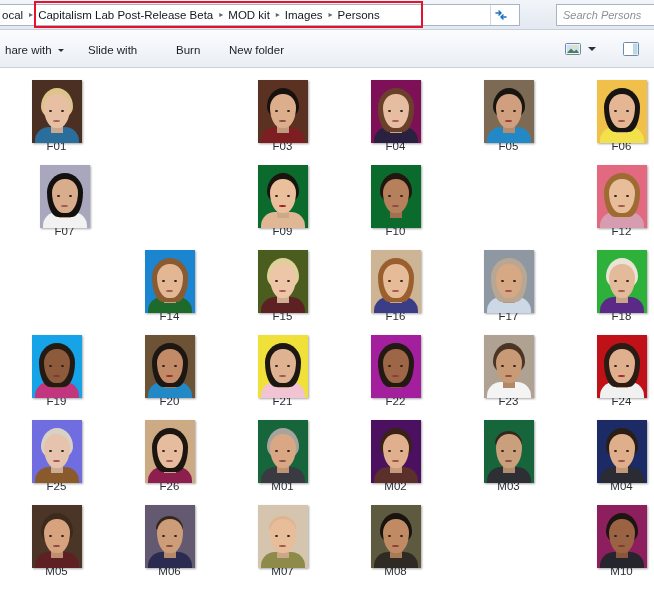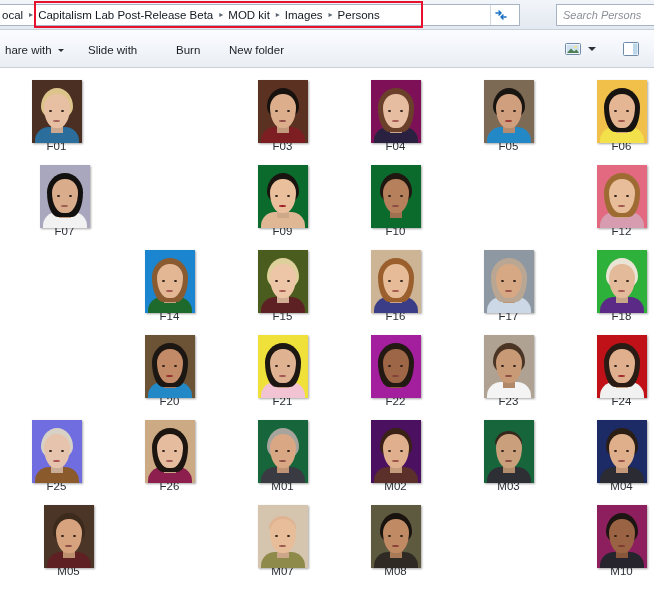--- a/index.html
+++ b/index.html
@@ -522,20 +522,36 @@
             <div class="p-hair" style="background: rgb(234, 228, 214);"></div>
             <div class="p-head" style="background: rgb(227, 187, 154);"></div>
             <div class="p-face-over" style="background: rgb(227, 187, 154);"></div>
             <div class="p-eye l"></div>
             <div class="p-eye r"></div>
             <div class="p-mouth" style="background: rgb(163, 87, 80);"></div>
           </div>
         </div>
         <div class="label">F18</div>
       </div>
+      <div class="tile" style="left: 0px; top: 255px;">
+        <div class="thumb-wrap">
+          <div class="thumb">
+            <div class="p-bg" style="background: rgb(22, 163, 232);"></div>
+            <div class="p-body" style="background: rgb(194, 53, 127);"></div>
+            <div class="p-neck" style="background: rgb(142, 90, 60); filter: brightness(0.88);"></div>
+            <div class="p-hair long" style="background: rgb(36, 26, 20);"></div>
+            <div class="p-head" style="background: rgb(142, 90, 60);"></div>
+            <div class="p-face-over" style="background: rgb(142, 90, 60);"></div>
+            <div class="p-eye l"></div>
+            <div class="p-eye r"></div>
+            <div class="p-mouth" style="background: rgb(124, 60, 54);"></div>
+          </div>
+        </div>
+        <div class="label">F19</div>
+      </div>
       <div class="tile" style="left: 113px; top: 255px;">
         <div class="thumb-wrap">
           <div class="thumb">
             <div class="p-bg" style="background: rgb(109, 83, 54);"></div>
             <div class="p-body" style="background: rgb(35, 137, 198);"></div>
             <div class="p-neck" style="background: rgb(195, 138, 103); filter: brightness(0.88);"></div>
             <div class="p-hair long" style="background: rgb(29, 23, 19);"></div>
             <div class="p-head" style="background: rgb(195, 138, 103);"></div>
             <div class="p-face-over" style="background: rgb(195, 138, 103);"></div>
             <div class="p-eye l"></div>
@@ -698,36 +714,52 @@
             <div class="p-hair" style="background: rgb(42, 29, 20);"></div>
             <div class="p-head" style="background: rgb(223, 174, 139);"></div>
             <div class="p-face-over" style="background: rgb(223, 174, 139);"></div>
             <div class="p-eye l"></div>
             <div class="p-eye r"></div>
             <div class="p-mouth" style="background: rgb(152, 80, 72);"></div>
           </div>
         </div>
         <div class="label">M04</div>
       </div>
-      <div class="tile" style="left: 0px; top: 425px; padding-left: 12px;">
+      <div class="tile" style="left: 0px; top: 425px;">
         <div class="thumb-wrap">
           <div class="thumb">
             <div class="p-bg" style="background: rgb(75, 53, 39);"></div>
             <div class="p-body" style="background: rgb(95, 32, 36);"></div>
             <div class="p-neck" style="background: rgb(215, 163, 126); filter: brightness(0.88);"></div>
             <div class="p-hair" style="background: rgb(60, 42, 29);"></div>
             <div class="p-head" style="background: rgb(215, 163, 126);"></div>
             <div class="p-face-over" style="background: rgb(215, 163, 126);"></div>
             <div class="p-eye l"></div>
             <div class="p-eye r"></div>
             <div class="p-mouth" style="background: rgb(140, 74, 66);"></div>
           </div>
         </div>
         <div class="label">M05</div>
       </div>
+      <div class="tile" style="left: 113px; top: 425px;">
+        <div class="thumb-wrap">
+          <div class="thumb">
+            <div class="p-bg" style="background: rgb(99, 90, 114);"></div>
+            <div class="p-body" style="background: rgb(43, 42, 80);"></div>
+            <div class="p-neck" style="background: rgb(205, 157, 121); filter: brightness(0.88);"></div>
+            <div class="p-hair bald" style="background: rgb(53, 39, 27);"></div>
+            <div class="p-head" style="background: rgb(205, 157, 121);"></div>
+            <div class="p-face-over" style="background: rgb(205, 157, 121);"></div>
+            <div class="p-eye l"></div>
+            <div class="p-eye r"></div>
+            <div class="p-mouth" style="background: rgb(136, 72, 64);"></div>
+          </div>
+        </div>
+        <div class="label">M06</div>
+      </div>
       <div class="tile" style="left: 226px; top: 425px;">
         <div class="thumb-wrap">
           <div class="thumb">
             <div class="p-bg" style="background: rgb(214, 197, 174);"></div>
             <div class="p-body" style="background: rgb(141, 138, 74);"></div>
             <div class="p-neck" style="background: rgb(231, 189, 154); filter: brightness(0.88);"></div>
             <div class="p-hair bald" style="background: rgb(224, 180, 146);"></div>
             <div class="p-head" style="background: rgb(231, 189, 154);"></div>
             <div class="p-face-over" style="background: rgb(231, 189, 154);"></div>
             <div class="p-eye l"></div>

